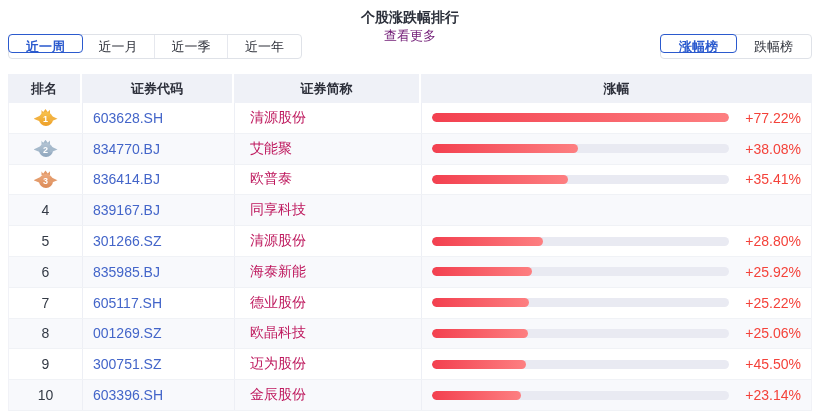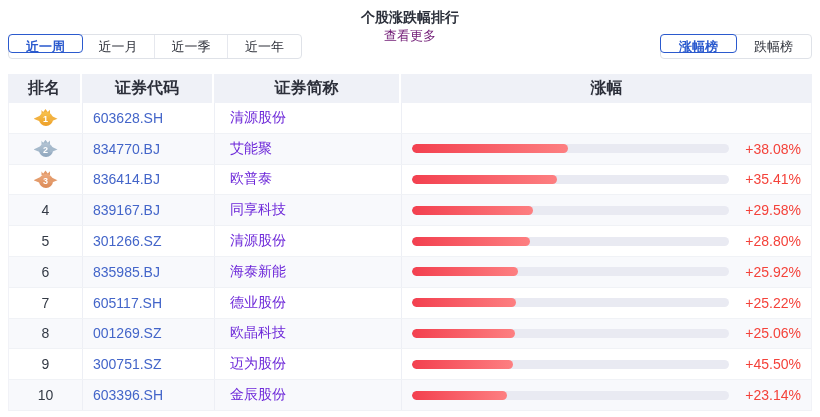--- a/index.html
+++ b/index.html
@@ -17,37 +17,37 @@
     color:#30333c; border-right:1px solid #e6e8ee; cursor:pointer; white-space:nowrap; }
   .seg-item:last-child { border-right:none; }
   .seg-item.active { margin:-1px; width:75px; height:19px; line-height:23px;
     border:1px solid #2b5ace; border-radius:4px; color:#2b5ace; font-weight:bold;
     background:#fff; z-index:2; }
   .seg.right .seg-item { width:75px; }
   .seg.right .seg-item.active { width:77px; }
 
   .table { margin:15px 8px 0 8px; font-size:14px; }
   .thead { display:flex; height:29px; background:#eff1f7; font-weight:bold;
-    font-size:16px; color:#2c2f3a; }
+    font-size:13px; color:#2c2f3a; }
   .thead .cell { display:flex; align-items:center; justify-content:center;
     border-right:2px solid #fff; }
   .thead .cell:last-child { border-right:none; }
 
   .cell.rank  { width:74px;  flex:none; }
-  .cell.code  { width:132px; flex:none; }
+  .cell.code  { width:152px; flex:none; }
   .cell.name  { width:187px; flex:none; }
   .cell.change{ flex:1; }
 
   .tbody { border-left:1px solid #f1f2f7; border-right:1px solid #f1f2f7; }
   .trow { display:flex; height:30.8px; background:#fff; border-bottom:1px solid #f0f2f6; cursor:pointer; }
   .trow.even { background:#f8f9fc; }
   .trow .cell { display:flex; align-items:center; border-right:1px solid #edeff5; }
   .trow .cell.rank { justify-content:center; color:#333a45; }
   .trow .cell.code { padding-left:10px; color:#4365c9; }
-  .trow .cell.name { padding-left:15px; color:#6d28d9; }
+  .trow .cell.name { padding-left:15px; color:#be185d; }
   .trow .cell.change { border-right:none; padding:0 10px; }
 
   .bar-track { flex:1; height:9px; border-radius:5px; background:#e9eaf2; overflow:hidden; }
   .bar-fill { height:9px; border-radius:5px; background:linear-gradient(90deg,#f3404f,#fd7f81); }
   .chg { width:64px; margin-left:8px; text-align:right; color:#f4423a; font-size:14px; white-space:nowrap; }
 
   
   .medal { position:relative; width:26px; height:18px; flex:none; }
   .medal .crown { position:absolute; left:50%; top:0; transform:translateX(-50%);
     width:9px; height:5px; clip-path:polygon(0 100%,0 15%,25% 60%,50% 0,75% 60%,100% 15%,100% 100%); }
@@ -97,20 +97,26 @@
         <div class="cell rank">
           <span class="medal gold">
             <i class="crown"></i>
             <i class="wing l"></i>
             <span class="circle">1</span>
             <i class="wing r"></i>
           </span>
         </div>
         <div class="cell code">603628.SH</div>
         <div class="cell name">清源股份</div>
+        <div class="cell change">
+          <div class="bar-track">
+            <div class="bar-fill" style="width: 100%;"></div>
+          </div>
+          <div class="chg">+77.22%</div>
+        </div>
       </div>
       <div class="trow even">
         <div class="cell rank">
           <span class="medal silver">
             <i class="crown"></i>
             <i class="wing l"></i>
             <span class="circle">2</span>
             <i class="wing r"></i>
           </span>
         </div>
@@ -138,26 +144,20 @@
           <div class="bar-track">
             <div class="bar-fill" style="width: 45.86%;"></div>
           </div>
           <div class="chg">+35.41%</div>
         </div>
       </div>
       <div class="trow even">
         <div class="cell rank">4</div>
         <div class="cell code">839167.BJ</div>
         <div class="cell name">同享科技</div>
-        <div class="cell change">
-          <div class="bar-track">
-            <div class="bar-fill" style="width: 38.31%;"></div>
-          </div>
-          <div class="chg">+29.58%</div>
-        </div>
       </div>
       <div class="trow">
         <div class="cell rank">5</div>
         <div class="cell code">301266.SZ</div>
         <div class="cell name">清源股份</div>
         <div class="cell change">
           <div class="bar-track">
             <div class="bar-fill" style="width: 37.3%;"></div>
           </div>
           <div class="chg">+28.80%</div>

